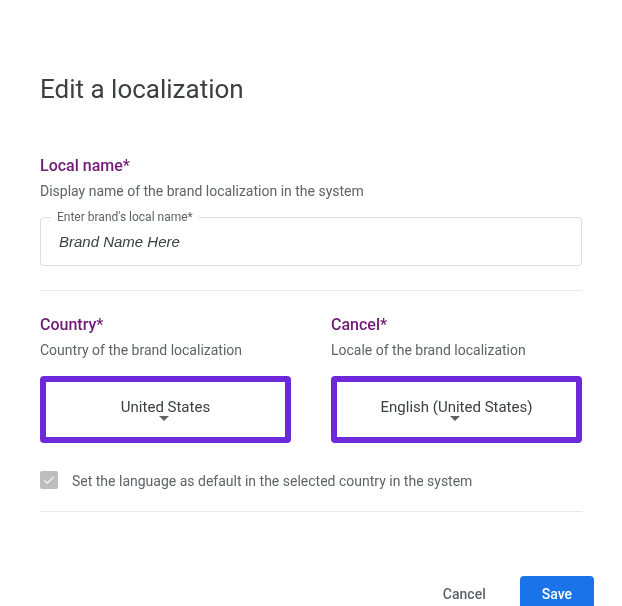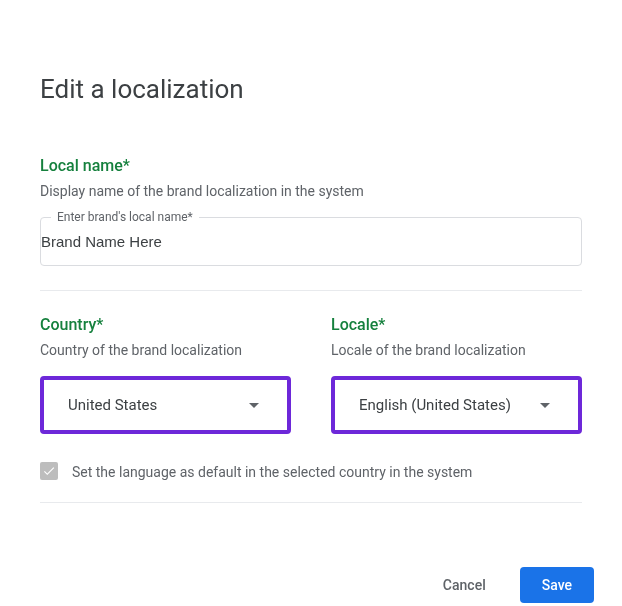--- a/index.html
+++ b/index.html
@@ -39,73 +39,75 @@
     .dialog-body {
       padding: 28px 40px 0 40px;
       flex: 1;
     }
     .field-group {
       margin-bottom: 24px;
     }
     .field-label {
       font-size: 16px;
       font-weight: 500;
-      color: #15803d;
+      color: #701a75;
       margin-bottom: 8px;
     }
     .field-description {
       font-size: 14px;
       color: #5f6368;
       margin-bottom: 18px;
     }
     .text-field-wrap {
       position: relative;
       border: 1px solid #dadce0;
       border-radius: 4px;
-      padding: 14px 0;
+      padding: 14px 18px;
     }
     .text-field-floating-label {
       position: absolute;
       top: -8px;
       left: 10px;
       background: #fff;
       padding: 0 6px;
       font-size: 12px;
       color: #5f6368;
     }
     .text-field-input {
       width: 100%;
       border: none;
       outline: none;
       font-size: 15px;
       color: #3c4043;
       background: transparent;
+      font-style: italic;
     }
     .section-divider {
       height: 1px;
       background: #e8eaed;
       margin: 0 0 24px 0;
     }
     .two-col {
       display: flex;
       gap: 40px;
     }
     .col {
       flex: 1;
     }
     .select-wrap {
       position: relative;
-      border: 4px solid #6d28d9;
+      border: 6px solid #6d28d9;
       border-radius: 4px;
-      padding: 16px 24px;
+      padding: 16px 12px;
       display: flex;
       align-items: center;
       justify-content: space-between;
       cursor: pointer;
       margin-top: 12px;
+      flex-direction: column;
     }
     .select-value {
       font-size: 15px;
       color: #3c4043;
     }
     .select-caret {
       width: 0;
       height: 0;
       border-left: 5px solid transparent;
       border-right: 5px solid transparent;
@@ -188,21 +190,21 @@
     <div class="two-col">
       <div class="col">
         <div class="field-label">Country*</div>
         <div class="field-description">Country of the brand localization</div>
         <div class="select-wrap">
           <span class="select-value">United States</span>
           <span class="select-caret"></span>
         </div>
       </div>
       <div class="col">
-        <div class="field-label">Locale*</div>
+        <div class="field-label">Cancel*</div>
         <div class="field-description">Locale of the brand localization</div>
         <div class="select-wrap">
           <span class="select-value">English (United States)</span>
           <span class="select-caret"></span>
         </div>
       </div>
     </div>
 
     <div class="checkbox-row">
       <div class="checkbox">

